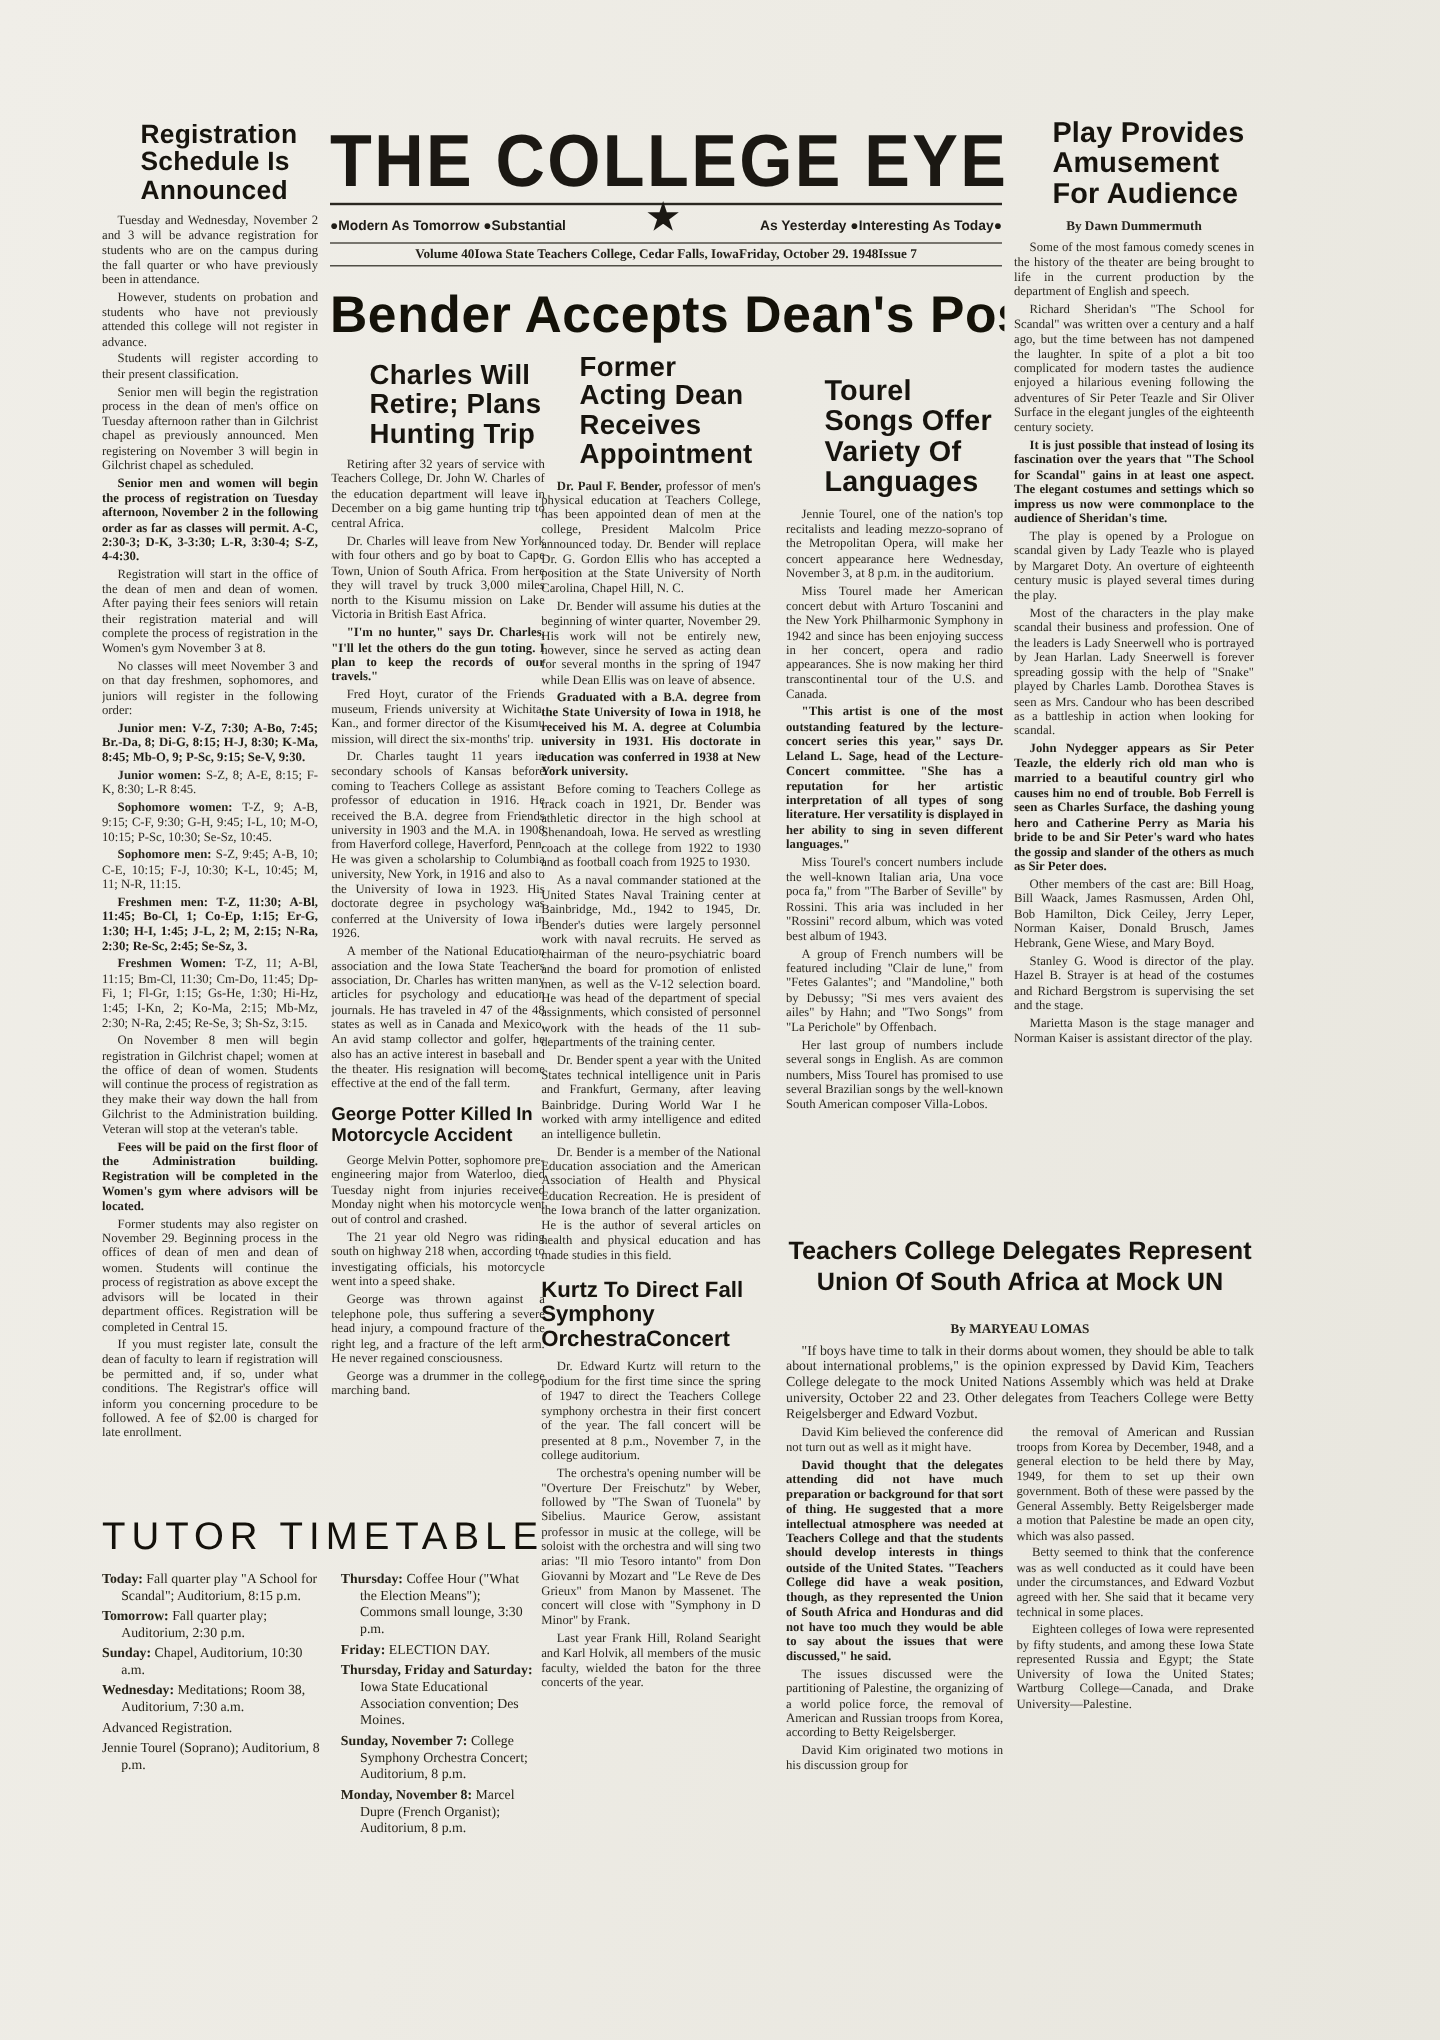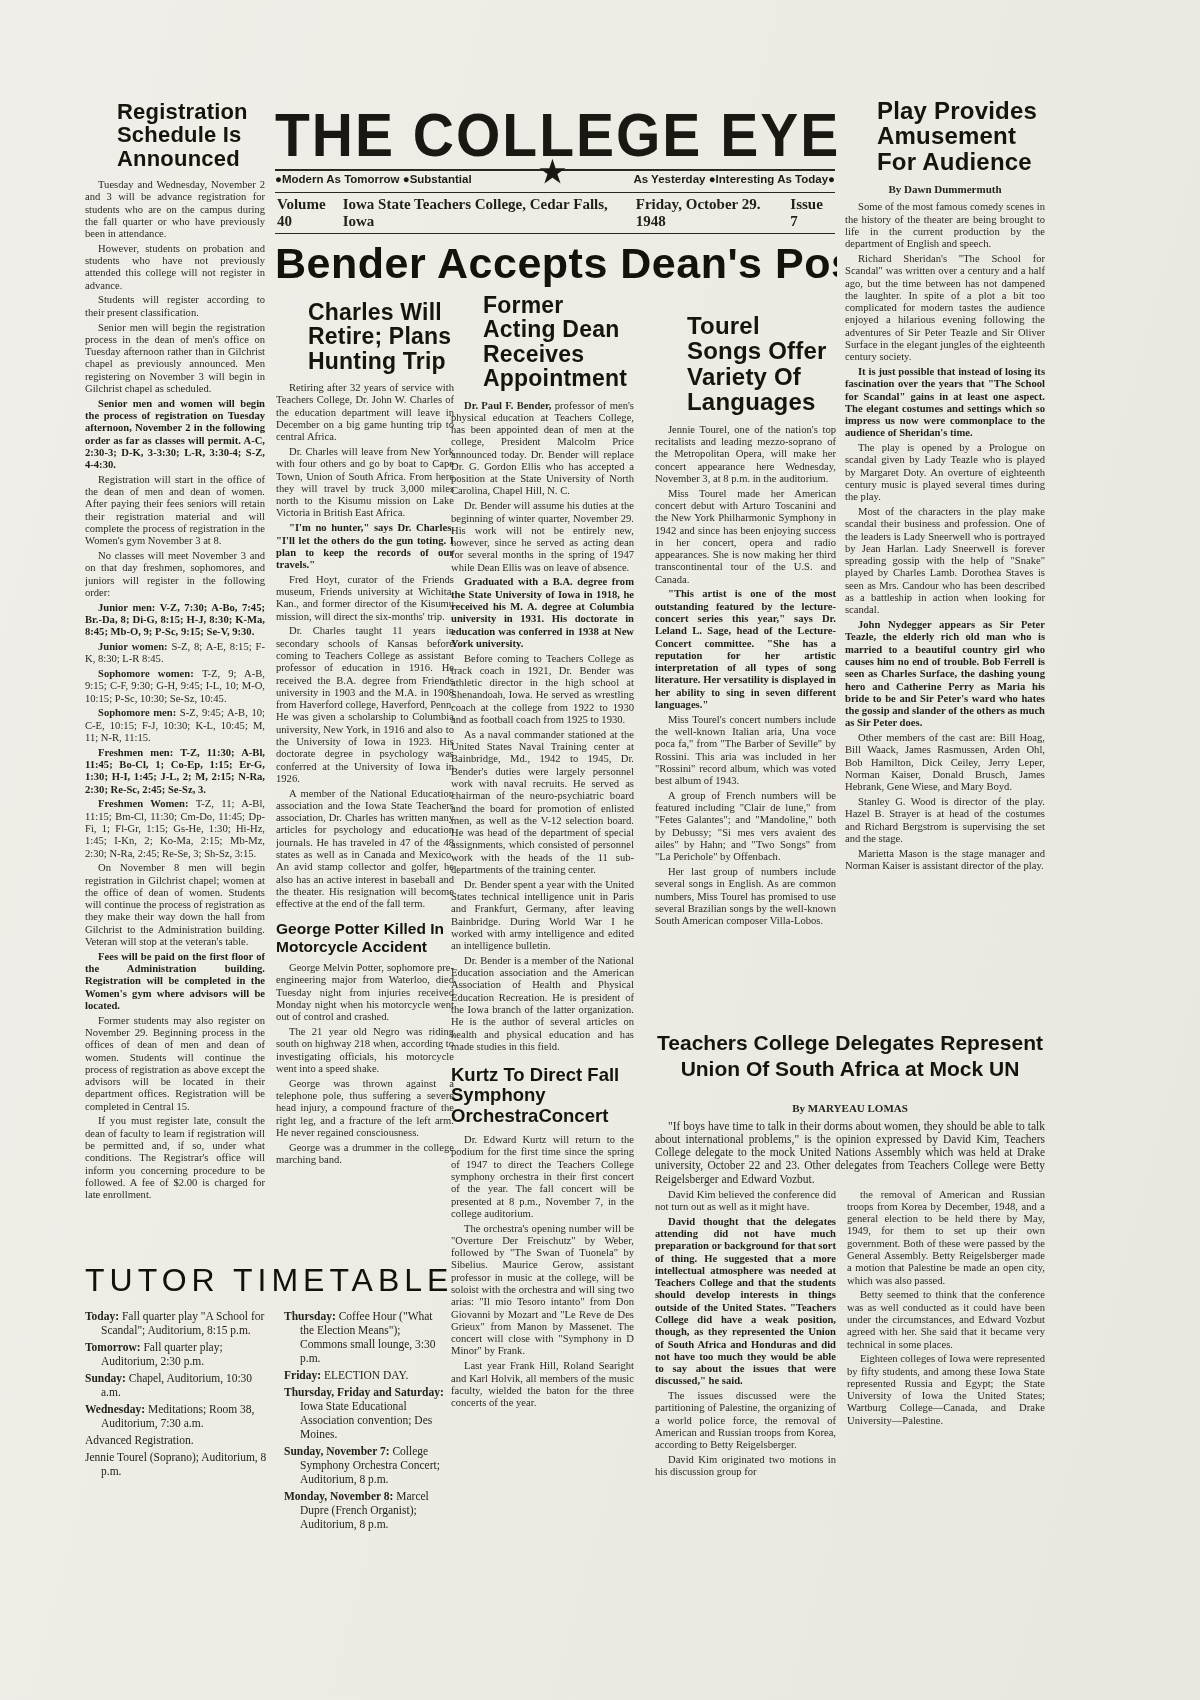--- a/index.html
+++ b/index.html
@@ -18,26 +18,26 @@
     font-size:18.5px; line-height:1.1; margin:12px 0 8px; }
   .h-mock { font-family:"Liberation Sans", sans-serif; font-weight:bold; color:#17140e;
     font-size:21px; line-height:1.25; margin-bottom:19px;text-align:center; }
   .banner { font-family:"Liberation Sans", sans-serif; font-weight:bold; color:#141209;
     font-size:43px; line-height:1; white-space:nowrap; letter-spacing:0.5px; }
 
   
   .mast-title { font-family:"Liberation Sans", sans-serif; font-weight:bold; color:#1b1813;
     font-size:57px; line-height:1; letter-spacing:2px; white-space:nowrap; transform:scaleY(1.08); transform-origin:top left; }
   .tagline-row { display:flex; align-items:center; justify-content:space-between;
-    border-top:2.5px solid #2a2720; margin-top:8px; padding-top:2px;
+    border-top:2.5px solid #2a2720; margin-top:8px; padding-top:12px;
     font-family:"Liberation Sans", sans-serif; font-weight:bold; font-size:11.5px; color:#1f1c16; }
   .star { font-size:30px; line-height:0; position:relative; top:-7px; margin:0 4px; color:#1b1813; }
-  .dateline { display:flex; justify-content:flex-start; align-items:center;
+  .dateline { display:flex; justify-content:center; align-items:center;
     border-top:1.5px solid #2a2720; border-bottom:1.5px solid #2a2720;
-    margin-top:7px; padding:3px 2px; font-weight:bold; font-size:15px; color:#221f18; }
+    margin-top:7px; padding:3px 2px; font-weight:bold; font-size:11px; color:#221f18; }
 
   .byline { text-align:center; font-weight:bold; font-size:11px; margin:2px 0 6px; }
 
   
   .body .para, .para { font-size:10.6px; line-height:1.16; text-align:justify;
     text-indent:13px; margin-bottom:2.5px; color:#2b2820; }
   .para.bold { font-weight:bold; color:#211e16; }
   .para b { font-weight:bold; }
   .intro-para .para { font-size:11.5px; }
 

